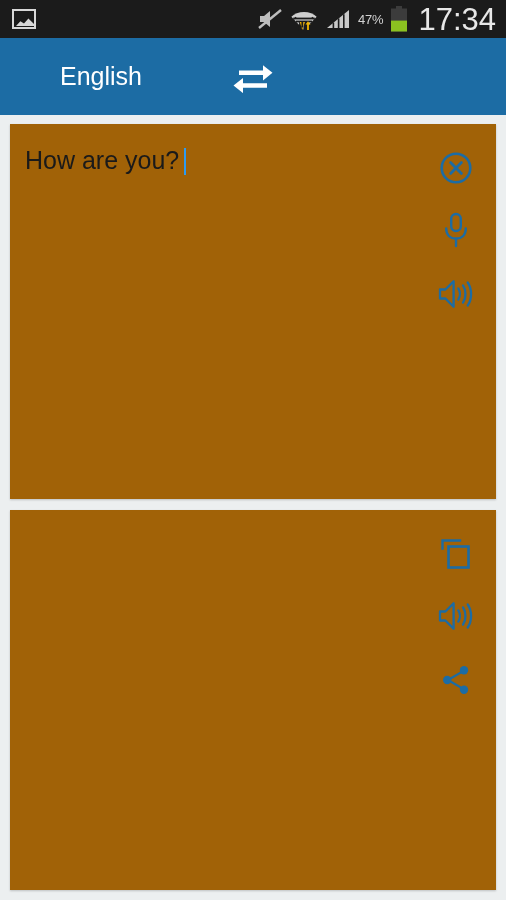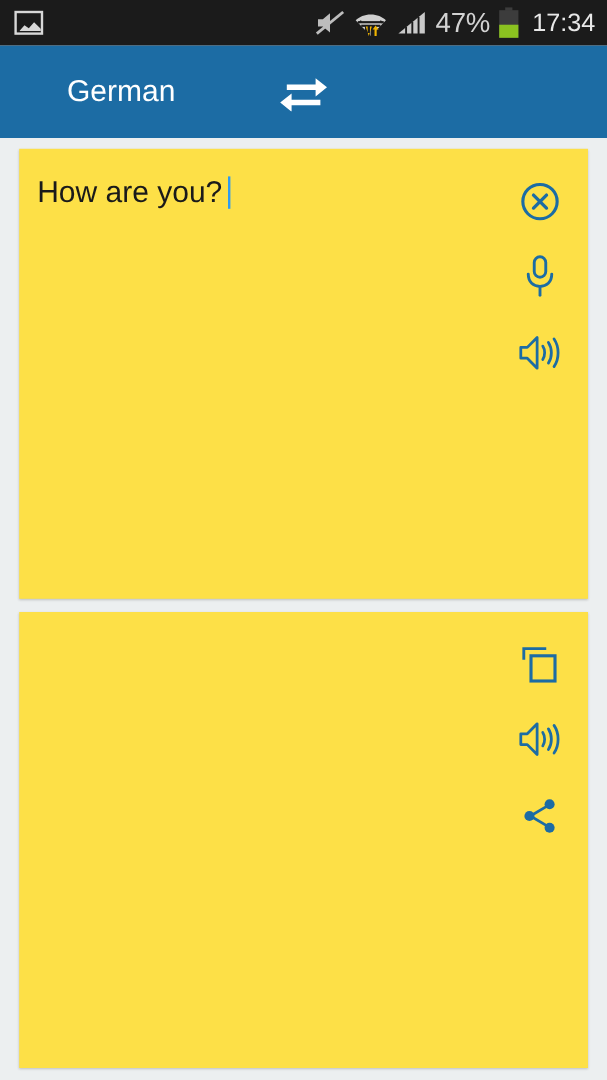--- a/index.html
+++ b/index.html
@@ -49,26 +49,26 @@
     position: absolute;
     left: 2px;
     right: -2px;
     bottom: 1px;
     height: 9px;
     background: #d8d8d8;
     clip-path: polygon(0% 100%, 22% 46%, 40% 72%, 62% 18%, 100% 100%);
   }
   .battery-pct {
     color: #d2d2d2;
-    font-size: 23px;
+    font-size: 13px;
     letter-spacing: -0.2px;
   }
   .clock {
     color: #e8e8e8;
-    font-size: 21px;
+    font-size: 31px;
     letter-spacing: 0px;
     margin-left: 3px;
     line-height: 1;
   }
   .svg-ic { display: block; }
 
   
   .lang-bar {
     height: 77px;
     background: #1c6ca4;
@@ -88,22 +88,22 @@
   .swap-btn {
     width: 102px;
     display: flex;
     align-items: center;
     justify-content: center;
     cursor: pointer;
   }
 
   
   .card {
-    background: #fde047;
-    margin: 0 16px;
+    background: #a16207;
+    margin: 0 10px;
     position: relative;
     box-shadow: 0 1px 2px rgba(0,0,0,0.20);
     box-sizing: border-box;
   }
   #card-input { margin-top: 9px; height: 375px; }
   #card-output { margin-top: 11px; height: 380px; }
 
   .card-text {
     position: absolute;
     left: 15px;
@@ -191,21 +191,21 @@
         <rect x="1" y="2.5" width="16" height="23" fill="#3c3c3c"></rect>
         <rect x="1" y="14.6" width="16" height="10.9" fill="#8bc220"></rect>
       </svg>
     </span>
 
     <span class="clock">17:34</span>
   </div>
 </div>
 
 <div class="lang-bar">
-  <div class="lang-btn lang-src">German</div>
+  <div class="lang-btn lang-src">English</div>
   <div class="swap-btn">
     <span>
       <svg class="svg-ic" width="44" height="32" viewBox="0 0 44 32">
         <path d="M8 9.5 H32 V4.2 L41.5 11.8 L32 19.4 V14.1 H8 Z" fill="#ffffff"></path>
         <path d="M36 22.2 H12 V16.9 L2.5 24.5 L12 32.1 V26.8 H36 Z" fill="#ffffff"></path>
       </svg>
     </span>
   </div>
 </div>
 

